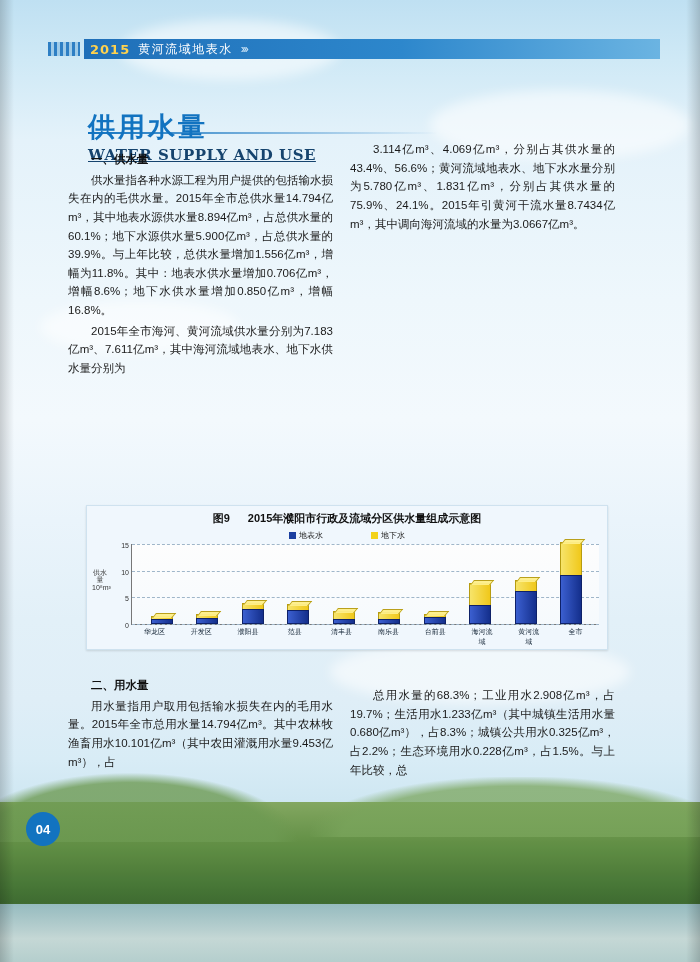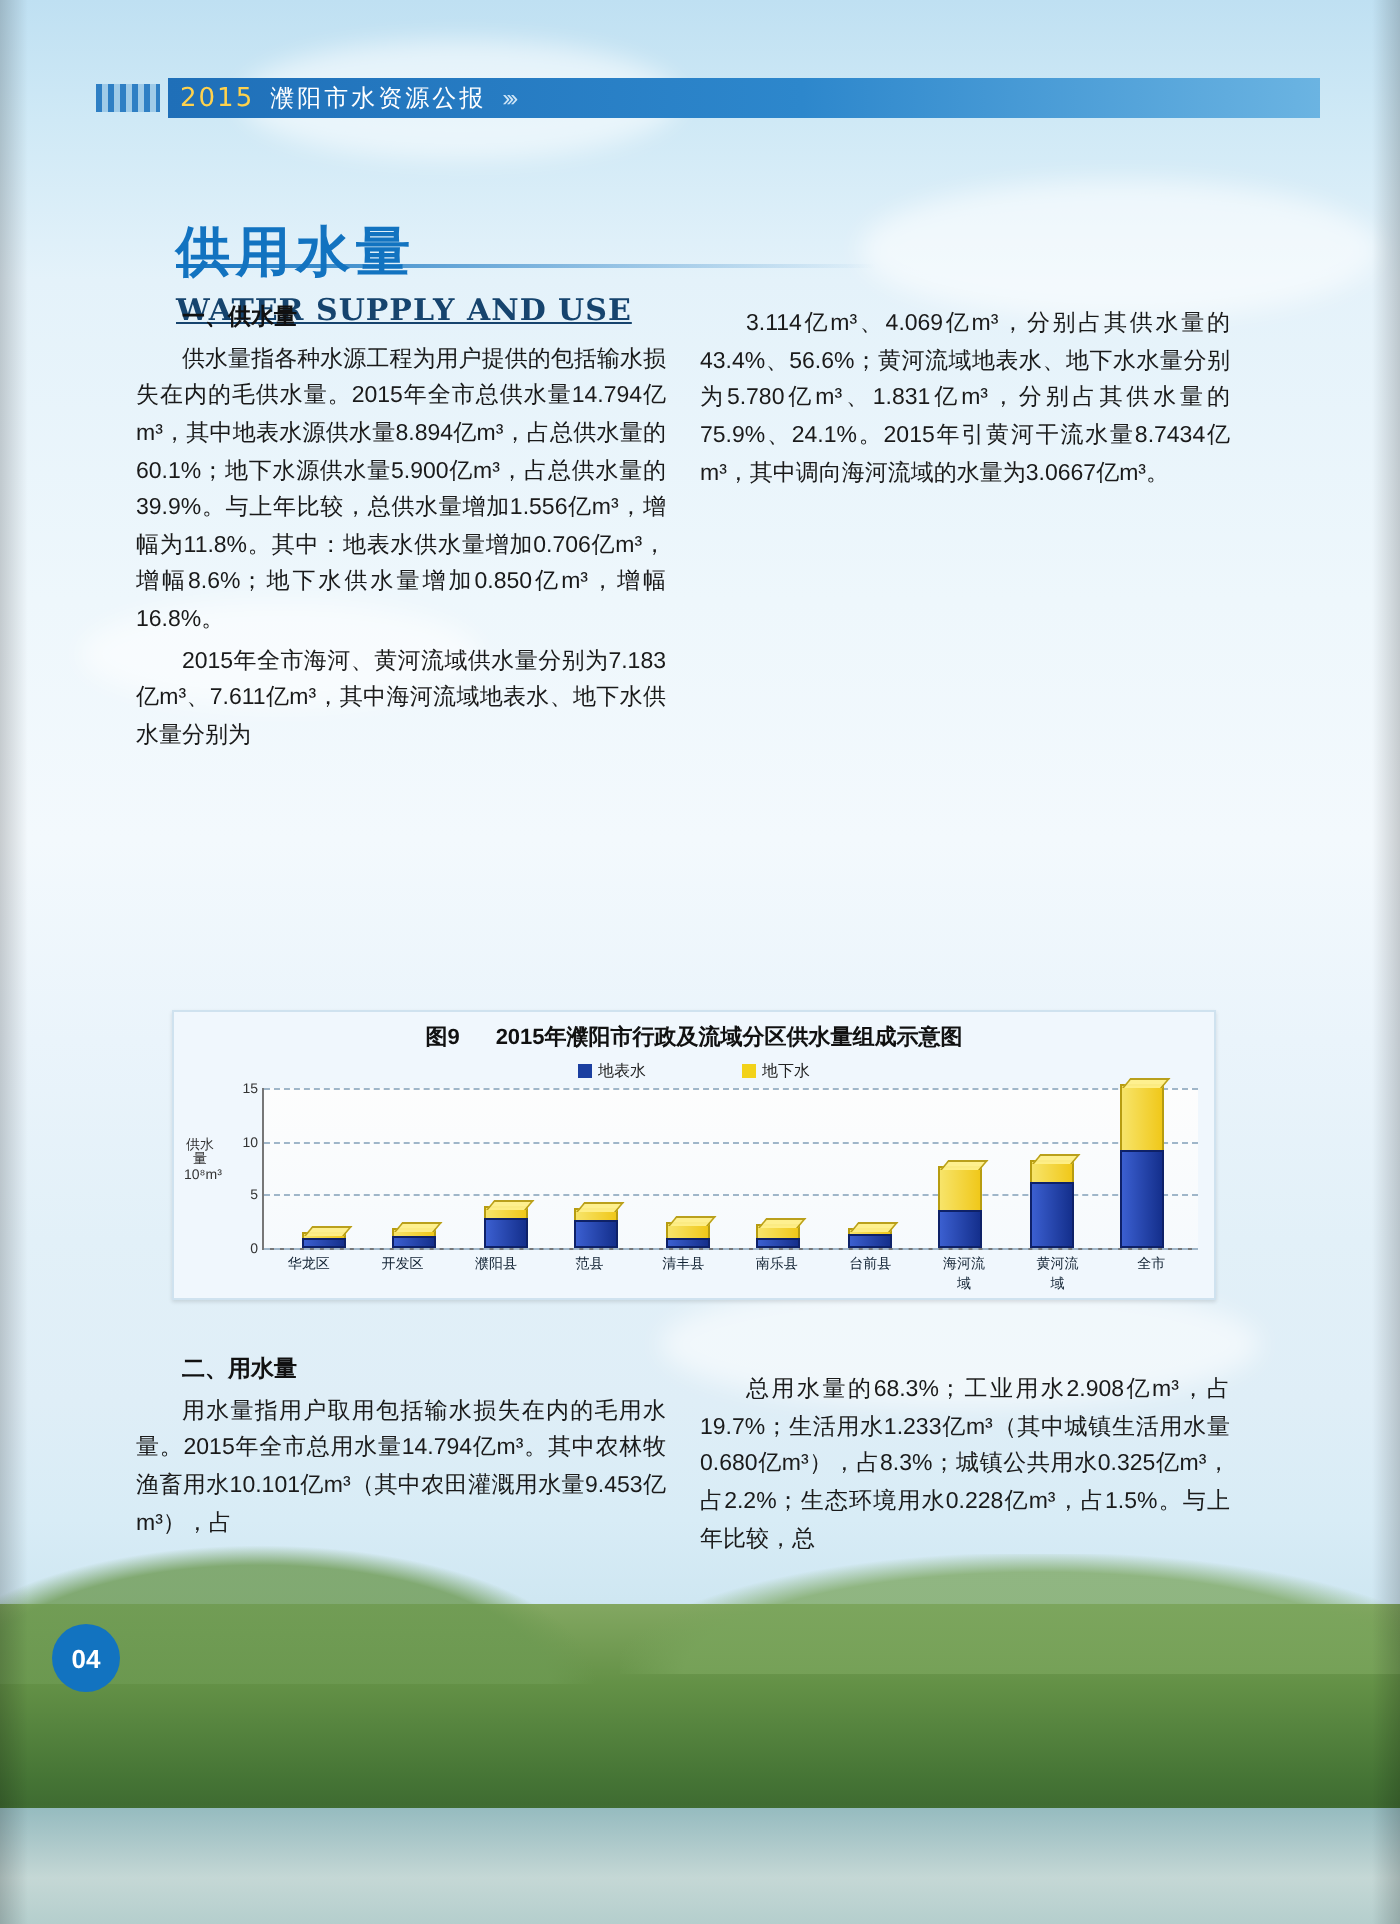--- a/index.html
+++ b/index.html
@@ -85,21 +85,21 @@
     flex: 1;
     height: 20px;
     background: linear-gradient(to right, #1f6fb8, #2d87cc 55%, #6bb4e2);
     display: flex;
     align-items: center;
     padding: 0 6px;
     position: relative;
   }
   .banner-year {
     font-family: "DejaVu Sans", sans-serif;
-    font-weight: normal;
+    font-weight: bold;
     font-size: 13px;
     color: #ffd24d;
     letter-spacing: 1px;
     margin-right: 8px;
   }
   .banner-title {
     font-size: 12px;
     color: #ffffff;
     letter-spacing: 1.5px;
   }
@@ -147,21 +147,21 @@
   .col {
     position: absolute;
     width: 265px;
     font-size: 11.5px;
     line-height: 1.62;
     color: #1a1a1a;
     text-align: justify;
     text-justify: inter-ideograph;
   }
   .col.left { left: 68px; top: 146px; }
-  .col.right { left: 350px; top: 153px; }
+  .col.right { left: 350px; top: 140px; }
   .col p { margin: 0 0 2px 0; text-indent: 2em; }
   .sec-head {
     font-weight: bold;
     text-indent: 2em;
     margin: 4px 0 2px 0;
     color: #111;
   }
 
   
   .figure {
@@ -314,21 +314,21 @@
 
   <div class="ground"></div>
   <div class="hill"></div>
   <div class="hill2"></div>
   <div class="water"></div>
 
   <div class="banner">
     <div class="banner-stripes"></div>
     <div class="banner-bar">
       <span class="banner-year">2015</span>
-      <span class="banner-title">濮阳市水资源公报</span>
+      <span class="banner-title">黄河流域地表水</span>
       <span class="banner-arrows">›››</span>
     </div>
   </div>
 
   <div class="title-zone">
     <div class="cn-title">供用水量</div>
     <div class="en-title">WATER SUPPLY AND USE</div>
   </div>
   <div class="title-rule"></div>
 

